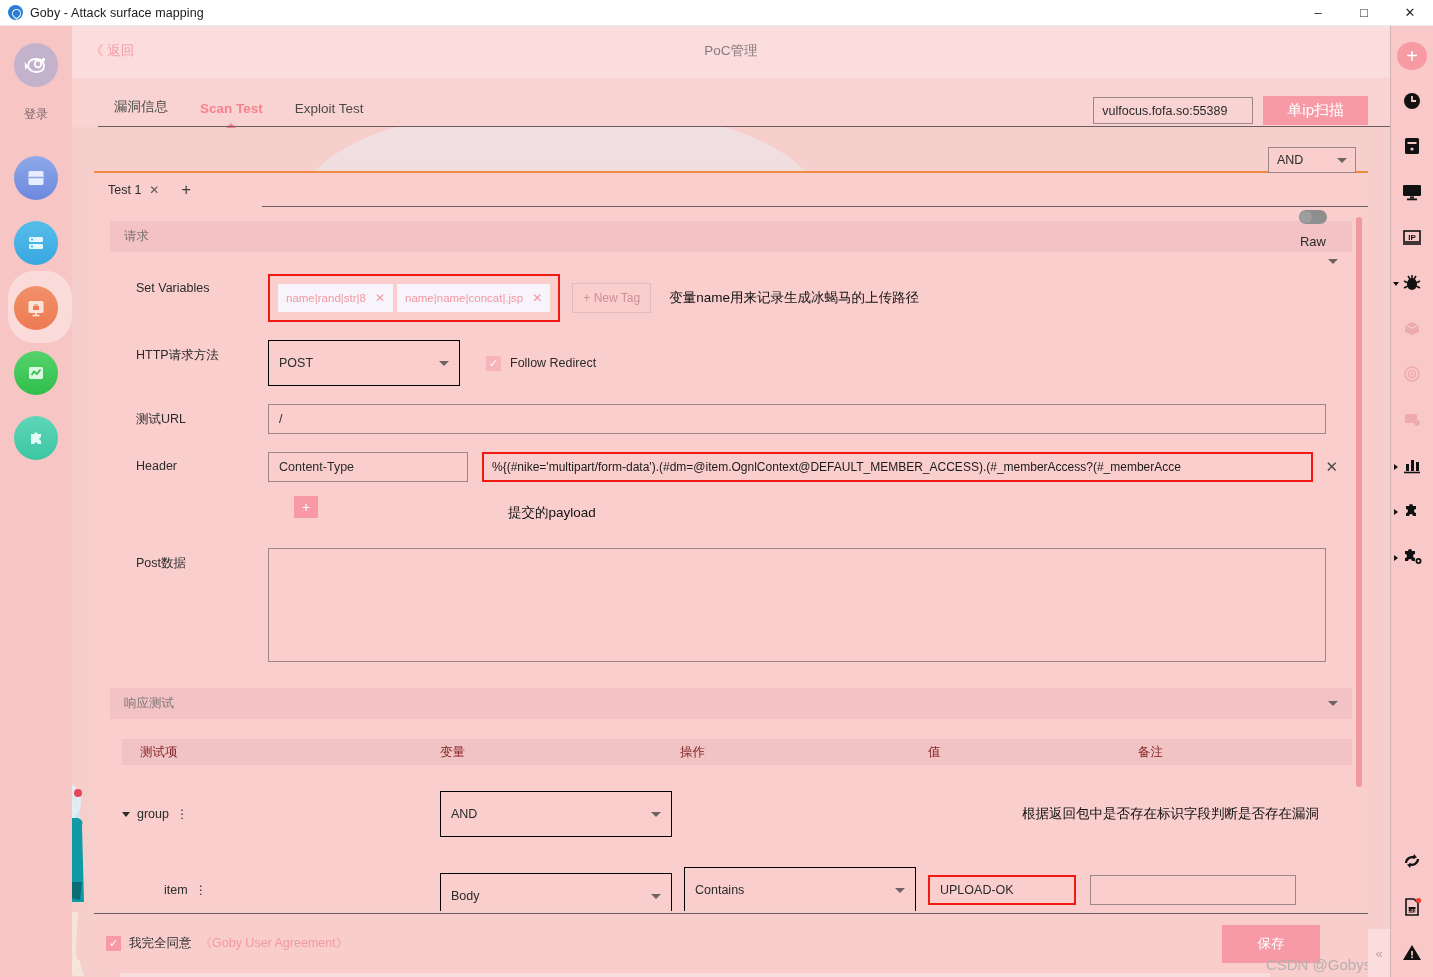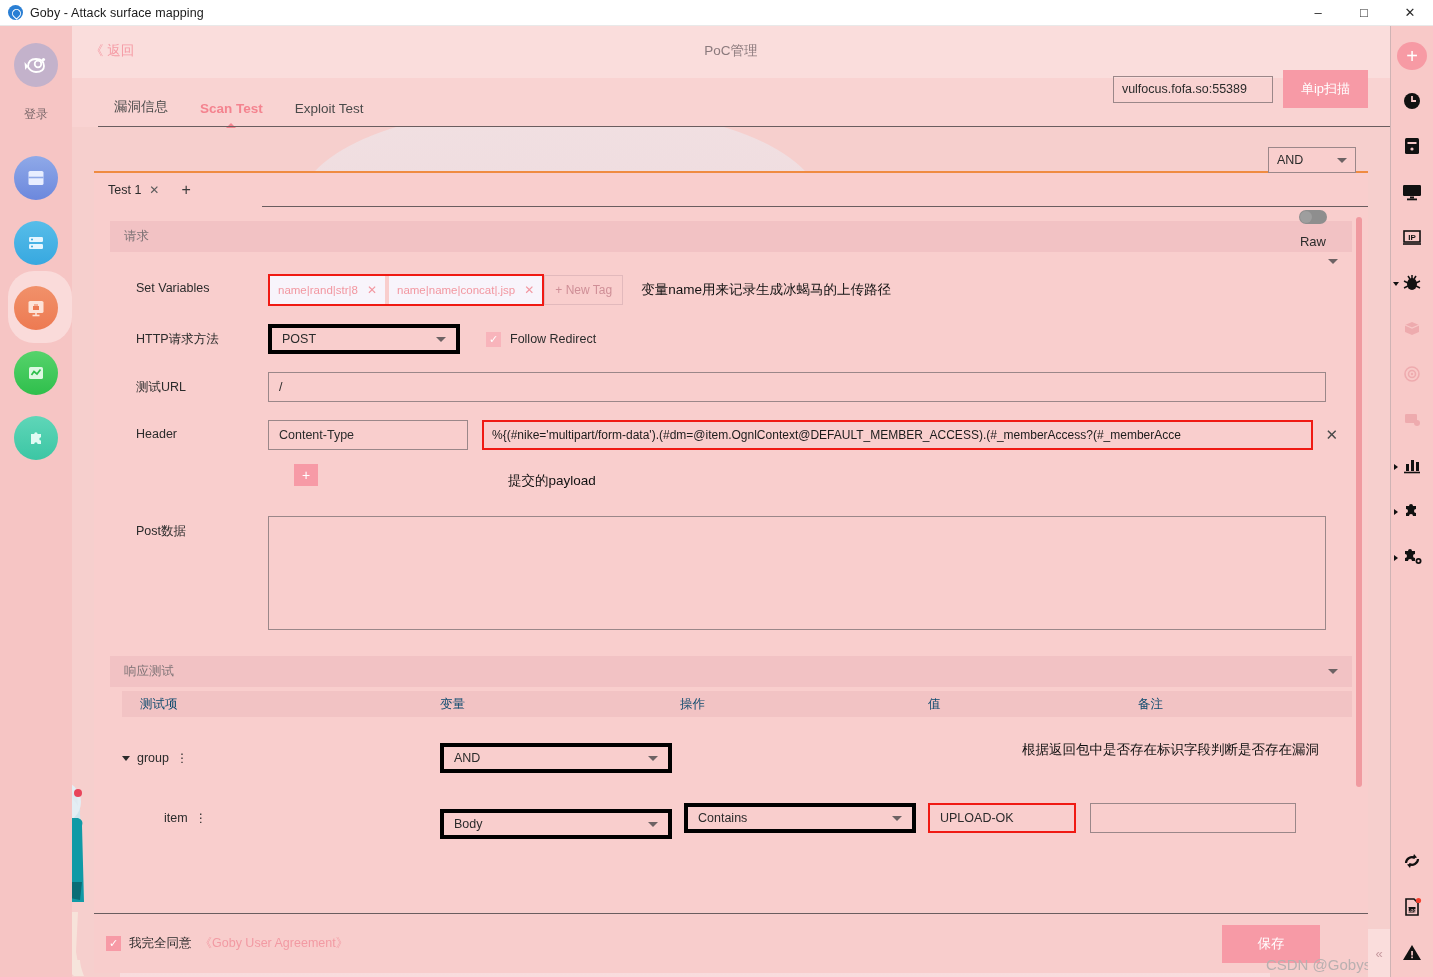--- a/index.html
+++ b/index.html
@@ -117,28 +117,28 @@
   .tab {
     padding:0 16px 11px 16px; font-size:13.5px; color:#4a4a4a; position:relative;
   }
   .tab.active { color:#f4838f; font-weight:bold; }
   .tab.active:after{
     content:""; position:absolute; left:50%; bottom:-1px; margin-left:-5px;
     width:0;height:0;border-left:5px solid transparent;border-right:5px solid transparent;
     border-bottom:5px solid #f4838f;
   }
   #tab-underline { position:absolute; left:26px; right:0; bottom:0; height:1px; background:#6a5d5f;}
-  #target-wrap { position:absolute; right:22px; bottom:19px; display:flex; align-items:center; gap:10px;}
+  #target-wrap { position:absolute; right:22px; bottom:2px; display:flex; align-items:center; gap:10px;}
   #target-input {
     width:160px; height:27px; border:1px solid #9b8789; background:transparent;
     font-size:12.5px; color:#2b2b2b; padding:0 8px; font-family:"Liberation Sans", sans-serif;
   }
   #scan-btn {
-    height:38px; padding:0 18px; background:#f79aa6; color:#fff; border:none;
-    font-size:13px; font-family:"Liberation Sans", sans-serif; cursor:pointer;
+    height:29px; padding:0 24px; background:#f79aa6; color:#fff; border:none;
+    font-size:15px; font-family:"Liberation Sans", sans-serif; cursor:pointer;
   }
 
   
   #content-card {
     position:absolute; left:22px; right:22px; top:145px; bottom:66px;
     background:#f9cecd; border-top:2px solid #ef8b41;
     display:flex; flex-direction:column;
   }
   #card-tabs { height:34px; display:flex; align-items:center; padding-left:14px; position:relative; }
   #test-tab { font-size:12.5px; color:#2b2b2b; display:flex; align-items:center; gap:8px; }
@@ -162,36 +162,36 @@
   }
   .sh-right { display:flex; align-items:center; gap:10px;flex-direction:column; }
   .toggle { width:28px; height:14px; border-radius:7px; background:#8e8e8e; position:relative; }
   .toggle:after { content:""; position:absolute; left:1px; top:1px; width:12px;height:12px;border-radius:50%;background:#9e9e9e;}
   .chev { width:0;height:0;border-left:5px solid transparent;border-right:5px solid transparent;border-top:5px solid #6d6264;}
 
   .frow { display:flex; align-items:flex-start; margin:0 16px; padding-top:18px; }
   .flabel { width:158px; flex:0 0 158px; font-size:12.5px; color:#2b2b2b; padding-top:7px; padding-left:26px;}
   .fctl { flex:1; position:relative; }
 
-  .tagbox { display:inline-flex; align-items:center; gap:0; border:2px solid #f01a13; padding:0; }
+  .tagbox { display:inline-flex; align-items:center; gap:0; border:2px solid #f01a13; padding:8px; }
   .tag {
     background:#f8f4fb; color:#f297a0; font-size:11.5px; height:28px;
     display:flex; align-items:center; padding:0 8px; gap:9px;
   }
   .tag + .tag { margin-left:4px; }
   .tag .x { color:#f297a0; font-size:12px; }
   #new-tag {
-    display:inline-flex; align-items:center; height:30px; padding:0 10px; 
+    display:inline-flex; align-items:center; height:30px; padding:0 10px; margin-left:12px;
     border:1px solid #e2b9bc; color:#cf8f97; font-size:12px; background:transparent;
   }
   .annot { font-size:13.5px; color:#111; }
   #annot-var { margin-left:18px; }
 
   .sel {
-    height:30px; border:4px solid #000000; background:transparent; font-size:12.5px; color:#2b2b2b;
+    height:46px; border:1px solid #000000; background:transparent; font-size:12.5px; color:#2b2b2b;
     display:flex; align-items:center; justify-content:space-between; padding:0 10px;
   }
   .inp {
     height:30px; border:1px solid #9b8789; background:transparent; font-size:12.5px; color:#2b2b2b;
     display:flex; align-items:center; padding:0 10px; font-family:"Liberation Sans", sans-serif;
   }
   .chkline { display:flex; align-items:center; gap:9px; margin-left:26px; }
   .chk { width:15px;height:15px;background:#f79aa6;display:flex;align-items:center;justify-content:center;color:#fff;font-size:11px;}
   .chk.pale { background:#f8b4bb; }
 
@@ -202,22 +202,22 @@
   }
   #payload-x { font-size:15px; color:#4a4a4a; }
   #plus-btn {
     width:24px;height:22px;background:#f79aa6;color:#fff;display:flex;align-items:center;justify-content:center;
     font-size:14px; margin-left:26px; margin-top:14px;
   }
   #post-area { height:114px; border:1px solid #9b8789; background:transparent; }
 
   
   .thead {
-    margin:4px 16px 0 28px; height:26px; background:#f2c3c4;
-    display:flex; align-items:center; font-size:12.5px; color:#0c4a6e;
+    margin:20px 16px 0 28px; height:26px; background:#f2c3c4;
+    display:flex; align-items:center; font-size:12.5px; color:#7f1d1d;
   }
   .th1{width:318px;padding-left:18px}.th2{width:240px}.th3{width:248px}.th4{width:210px}.th5{flex:1}
   .trow { display:flex; align-items:center; margin:0 16px 0 28px; padding-top:18px; }
   .rname { width:318px; display:flex; align-items:center; font-size:12.5px; color:#2b2b2b; }
   .dots { letter-spacing:0; font-size:12px; line-height:.72; margin-left:7px; color:#2b2b2b;}
   .tri { width:0;height:0;border-left:4.5px solid transparent;border-right:4.5px solid transparent;border-top:5.5px solid #2b2b2b; margin-right:7px;}
   #val-input { border:2px solid #f01a13; width:148px; }
   #annot-resp { position:absolute; left:900px; top:-32px; font-size:13.5px; color:#111; white-space:nowrap;}
 
   

